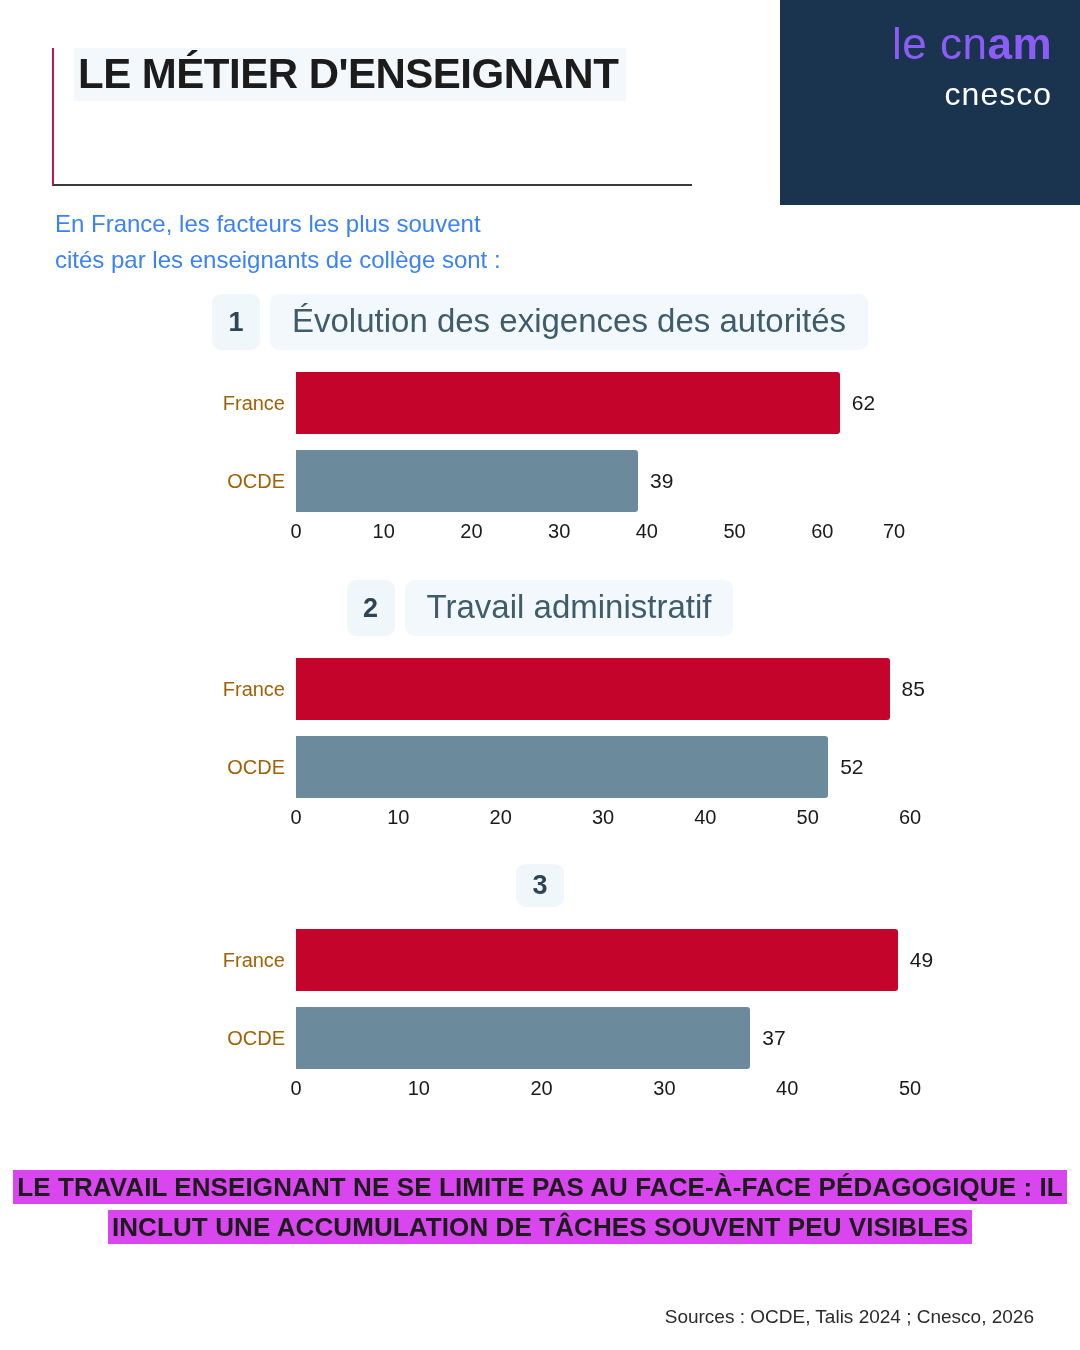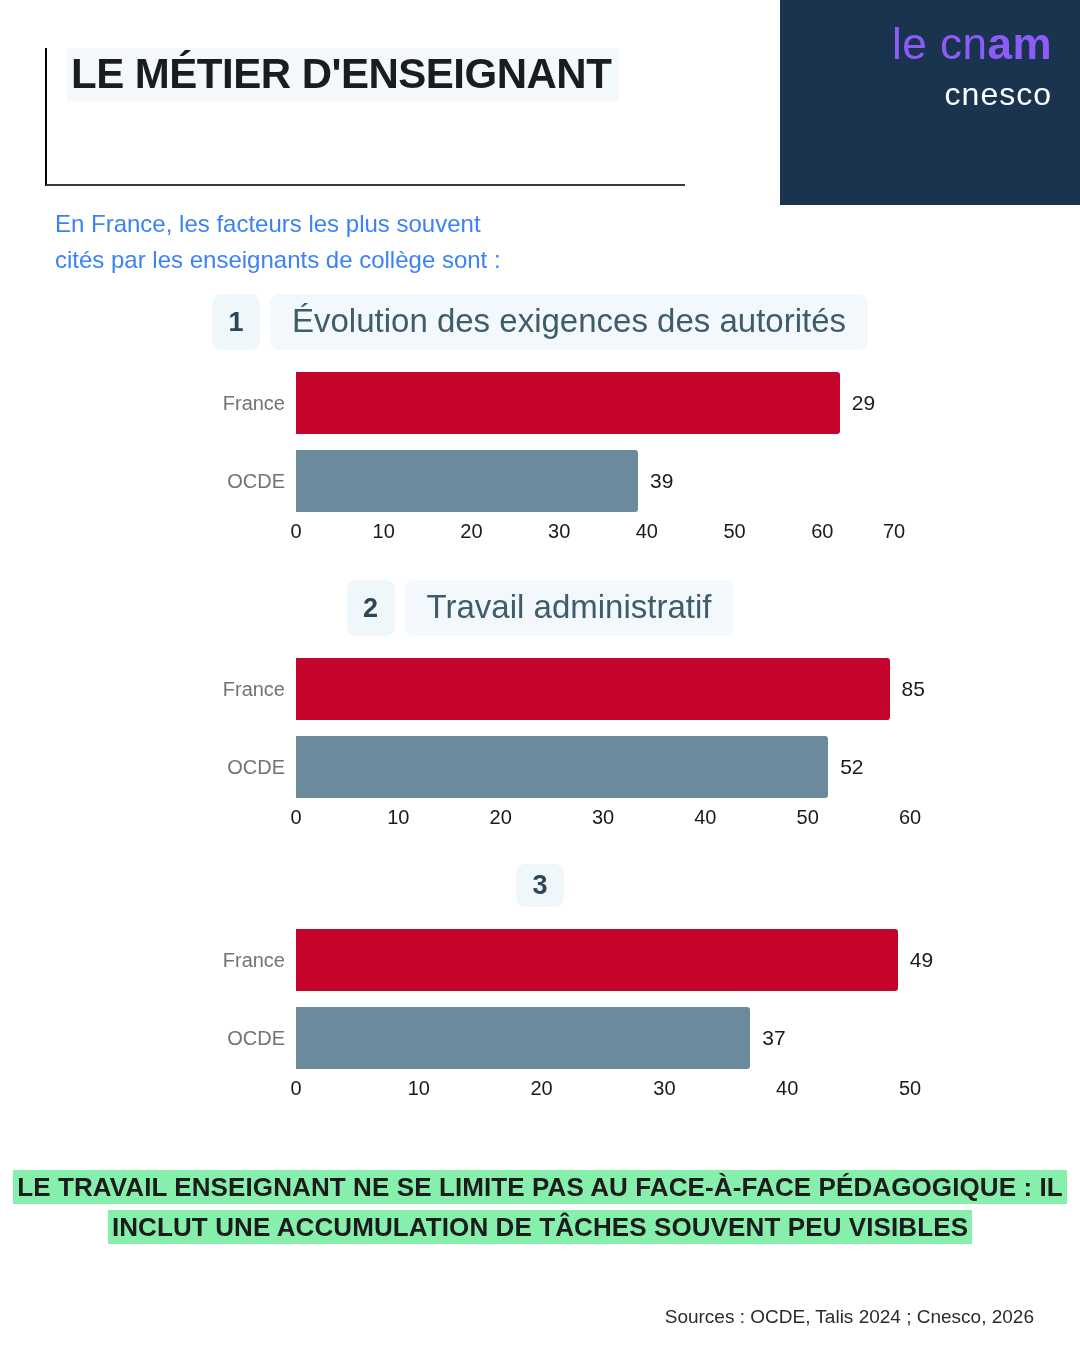--- a/index.html
+++ b/index.html
@@ -57,24 +57,24 @@
     margin-top: 12px;
     font-size: 32px;
     font-weight: 300;
     color: #ffffff;
     letter-spacing: 1px;
   }
 
   
   .header {
     position: absolute;
-    left: 45px;
+    left: 52px;
     top: 48px;
     width: 640px;
-    border-left: 2px solid #000000;
+    border-left: 2px solid #be185d;
     border-bottom: 2px solid #3a3a3a;
     padding: 0 0 10px 20px;
     height: 138px;
   }
   .title {
     display: inline-block;
     font-size: 42px;
     font-weight: 700;
     color: #1c1c1c;
     letter-spacing: -0.5px;
@@ -152,21 +152,21 @@
   }
   .row-france { top: 0; }
   .row-ocde   { top: 78px; }
 
   .cat-label {
     position: absolute;
     right: 795px;           
     top: 50%;
     transform: translateY(-50%);
     font-size: 20px;
-    color: #737373;
+    color: #a16207;
     white-space: nowrap;
     text-align: left;
   }
   .bar {
     position: absolute;
     left: 296px;
     top: 0;
     height: 62px;
     border-radius: 0 3px 3px 0;
   }
@@ -204,21 +204,21 @@
     top: 1168px;
     width: 1080px;
     text-align: center;
     font-size: 26px;
     font-weight: 700;
     color: #1c1c1c;
     line-height: 1.52;
     letter-spacing: 0.1px;
   }
   .conclusion span {
-    background: #86efac;
+    background: #d946ef;
     padding: 2px 4px;
     box-decoration-break: clone;
     -webkit-box-decoration-break: clone;
   }
   .sources {
     position: absolute;
     right: 46px;
     top: 1306px;
     font-size: 19px;
     color: #2b2b2b;
@@ -247,21 +247,21 @@
 
   <div class="section" id="section-1">
     <div class="sec-head">
       <div class="rank-badge">1</div>
       <div class="sec-title">Évolution des exigences des autorités</div>
     </div>
     <div class="chart">
       <div class="row row-france">
         <div class="cat-label">France</div>
         <div class="bar bar-france" style="width: 543.829px; background: rgb(196, 4, 43);"></div>
-        <div class="bar-value" style="left: 851.829px;">29</div>
+        <div class="bar-value" style="left: 851.829px;">62</div>
       </div>
       <div class="row row-ocde">
         <div class="cat-label">OCDE</div>
         <div class="bar bar-ocde" style="width: 342.086px; background: rgb(107, 138, 156);"></div>
         <div class="bar-value" style="left: 650.086px;">39</div>
       </div>
       <div class="axis">
           <div class="tick" style="left: 0px;">0</div>
           <div class="tick" style="left: 87.7143px;">10</div>
           <div class="tick" style="left: 175.429px;">20</div>

